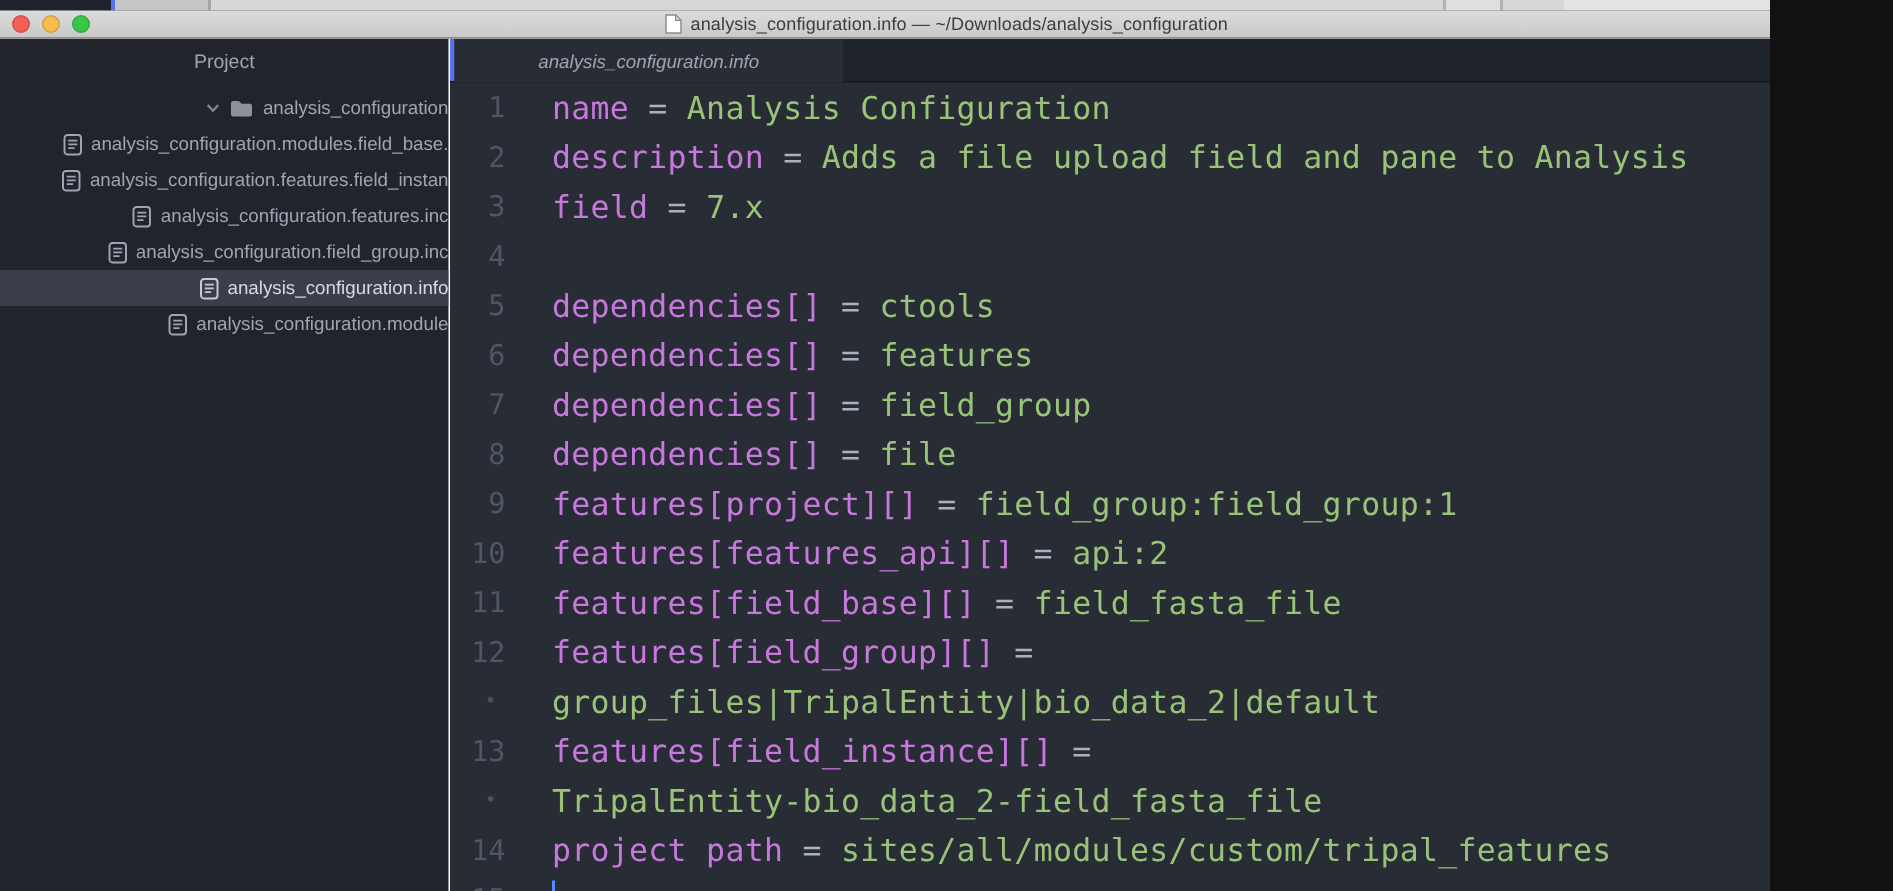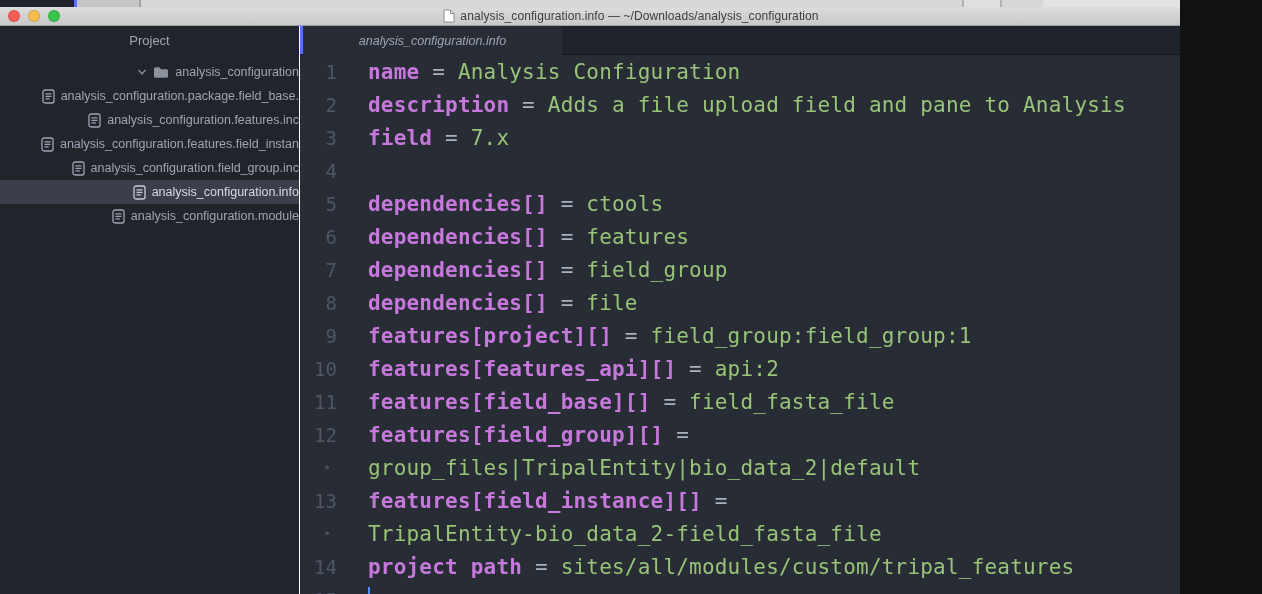--- a/index.html
+++ b/index.html
@@ -85,21 +85,21 @@
     font-family:"DejaVu Sans Mono", monospace;
     font-size:21px; letter-spacing:0.2px;
   }
   .crow { height:33px; display:flex; align-items:center; }
   .gutter {
     width:55px; min-width:55px; text-align:right; padding-right:18px;
     color:var(--line_number,#4f5666); font-size:19px; letter-spacing:0;
   }
   .gutter.bullet { font-size:13px; padding-right:24px; color:#4b5263; }
   .ctext { padding-left:13px; white-space:pre; }
-  .tk-key { color:var(--token_key,#c678dd);font-weight:bold; }
+  .tk-key { color:var(--token_key,#c678dd); }
   .tk-op  { color:var(--token_operator,#abb2bf); }
   .tk-val { color:var(--token_value,#98c379); }
   .cursor {
     display:inline-block; width:2px; height:26px; vertical-align:middle;
     background:var(--cursor_color,#528bff);
   }
 </style>
 </head>
 <body>
 
@@ -145,39 +145,39 @@
           <span class="tree-label">analysis_configuration</span>
         </div>
         <div id="file-list">
             <div class="tree-row file-row">
               <span class="tree-icon">
                 <svg width="13" height="15" viewBox="0 0 13 15">
                   <rect x="1" y="1" width="11" height="13" rx="2" fill="none" stroke="currentColor" stroke-width="1.3"></rect>
                   <path d="M3.5 4.8 h6 M3.5 7.3 h6 M3.5 9.8 h4.2" fill="none" stroke="currentColor" stroke-width="1.2"></path>
                 </svg>
               </span>
-              <span class="tree-label">analysis_configuration.package.field_base.</span>
+              <span class="tree-label">analysis_configuration.modules.field_base.</span>
+            </div>
+            <div class="tree-row file-row">
+              <span class="tree-icon">
+                <svg width="13" height="15" viewBox="0 0 13 15">
+                  <rect x="1" y="1" width="11" height="13" rx="2" fill="none" stroke="currentColor" stroke-width="1.3"></rect>
+                  <path d="M3.5 4.8 h6 M3.5 7.3 h6 M3.5 9.8 h4.2" fill="none" stroke="currentColor" stroke-width="1.2"></path>
+                </svg>
+              </span>
+              <span class="tree-label">analysis_configuration.features.field_instan</span>
             </div>
             <div class="tree-row file-row">
               <span class="tree-icon">
                 <svg width="13" height="15" viewBox="0 0 13 15">
                   <rect x="1" y="1" width="11" height="13" rx="2" fill="none" stroke="currentColor" stroke-width="1.3"></rect>
                   <path d="M3.5 4.8 h6 M3.5 7.3 h6 M3.5 9.8 h4.2" fill="none" stroke="currentColor" stroke-width="1.2"></path>
                 </svg>
               </span>
               <span class="tree-label">analysis_configuration.features.inc</span>
-            </div>
-            <div class="tree-row file-row">
-              <span class="tree-icon">
-                <svg width="13" height="15" viewBox="0 0 13 15">
-                  <rect x="1" y="1" width="11" height="13" rx="2" fill="none" stroke="currentColor" stroke-width="1.3"></rect>
-                  <path d="M3.5 4.8 h6 M3.5 7.3 h6 M3.5 9.8 h4.2" fill="none" stroke="currentColor" stroke-width="1.2"></path>
-                </svg>
-              </span>
-              <span class="tree-label">analysis_configuration.features.field_instan</span>
             </div>
             <div class="tree-row file-row">
               <span class="tree-icon">
                 <svg width="13" height="15" viewBox="0 0 13 15">
                   <rect x="1" y="1" width="11" height="13" rx="2" fill="none" stroke="currentColor" stroke-width="1.3"></rect>
                   <path d="M3.5 4.8 h6 M3.5 7.3 h6 M3.5 9.8 h4.2" fill="none" stroke="currentColor" stroke-width="1.2"></path>
                 </svg>
               </span>
               <span class="tree-label">analysis_configuration.field_group.inc</span>
             </div>

